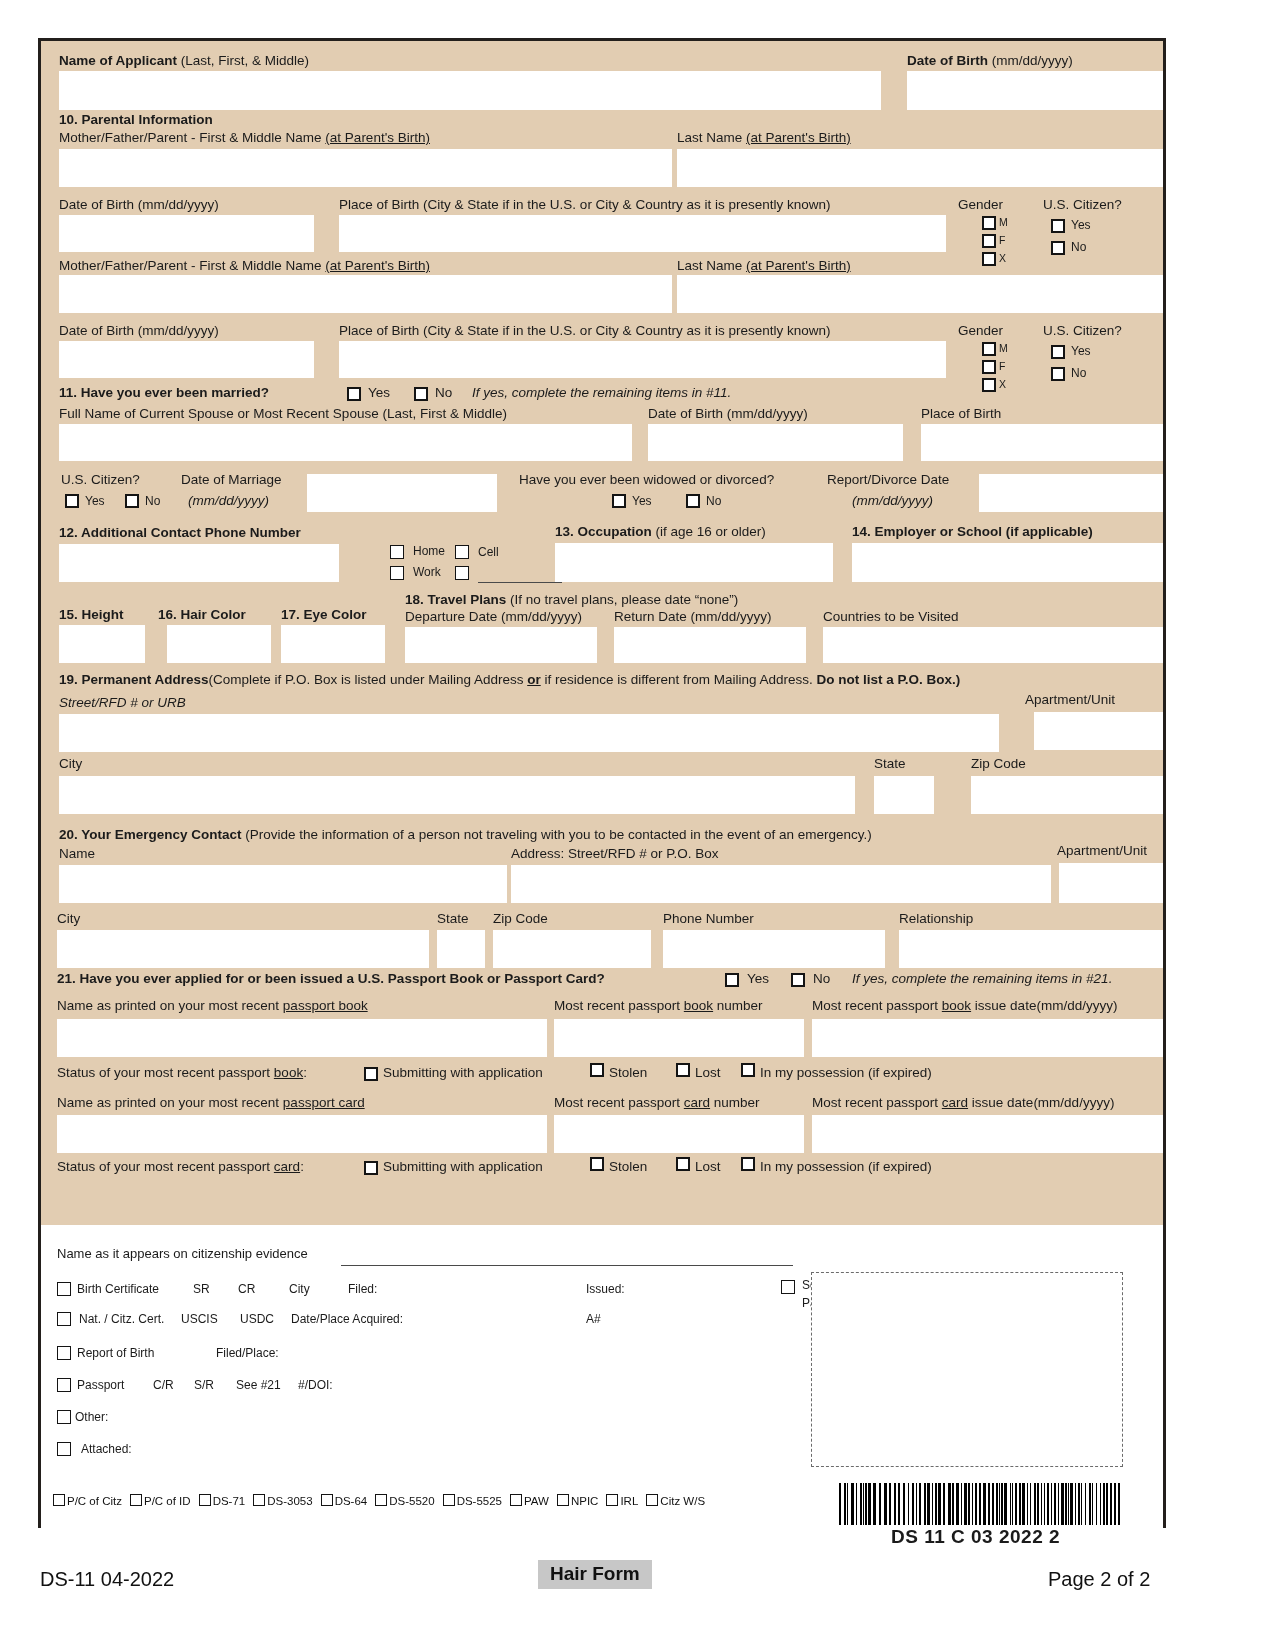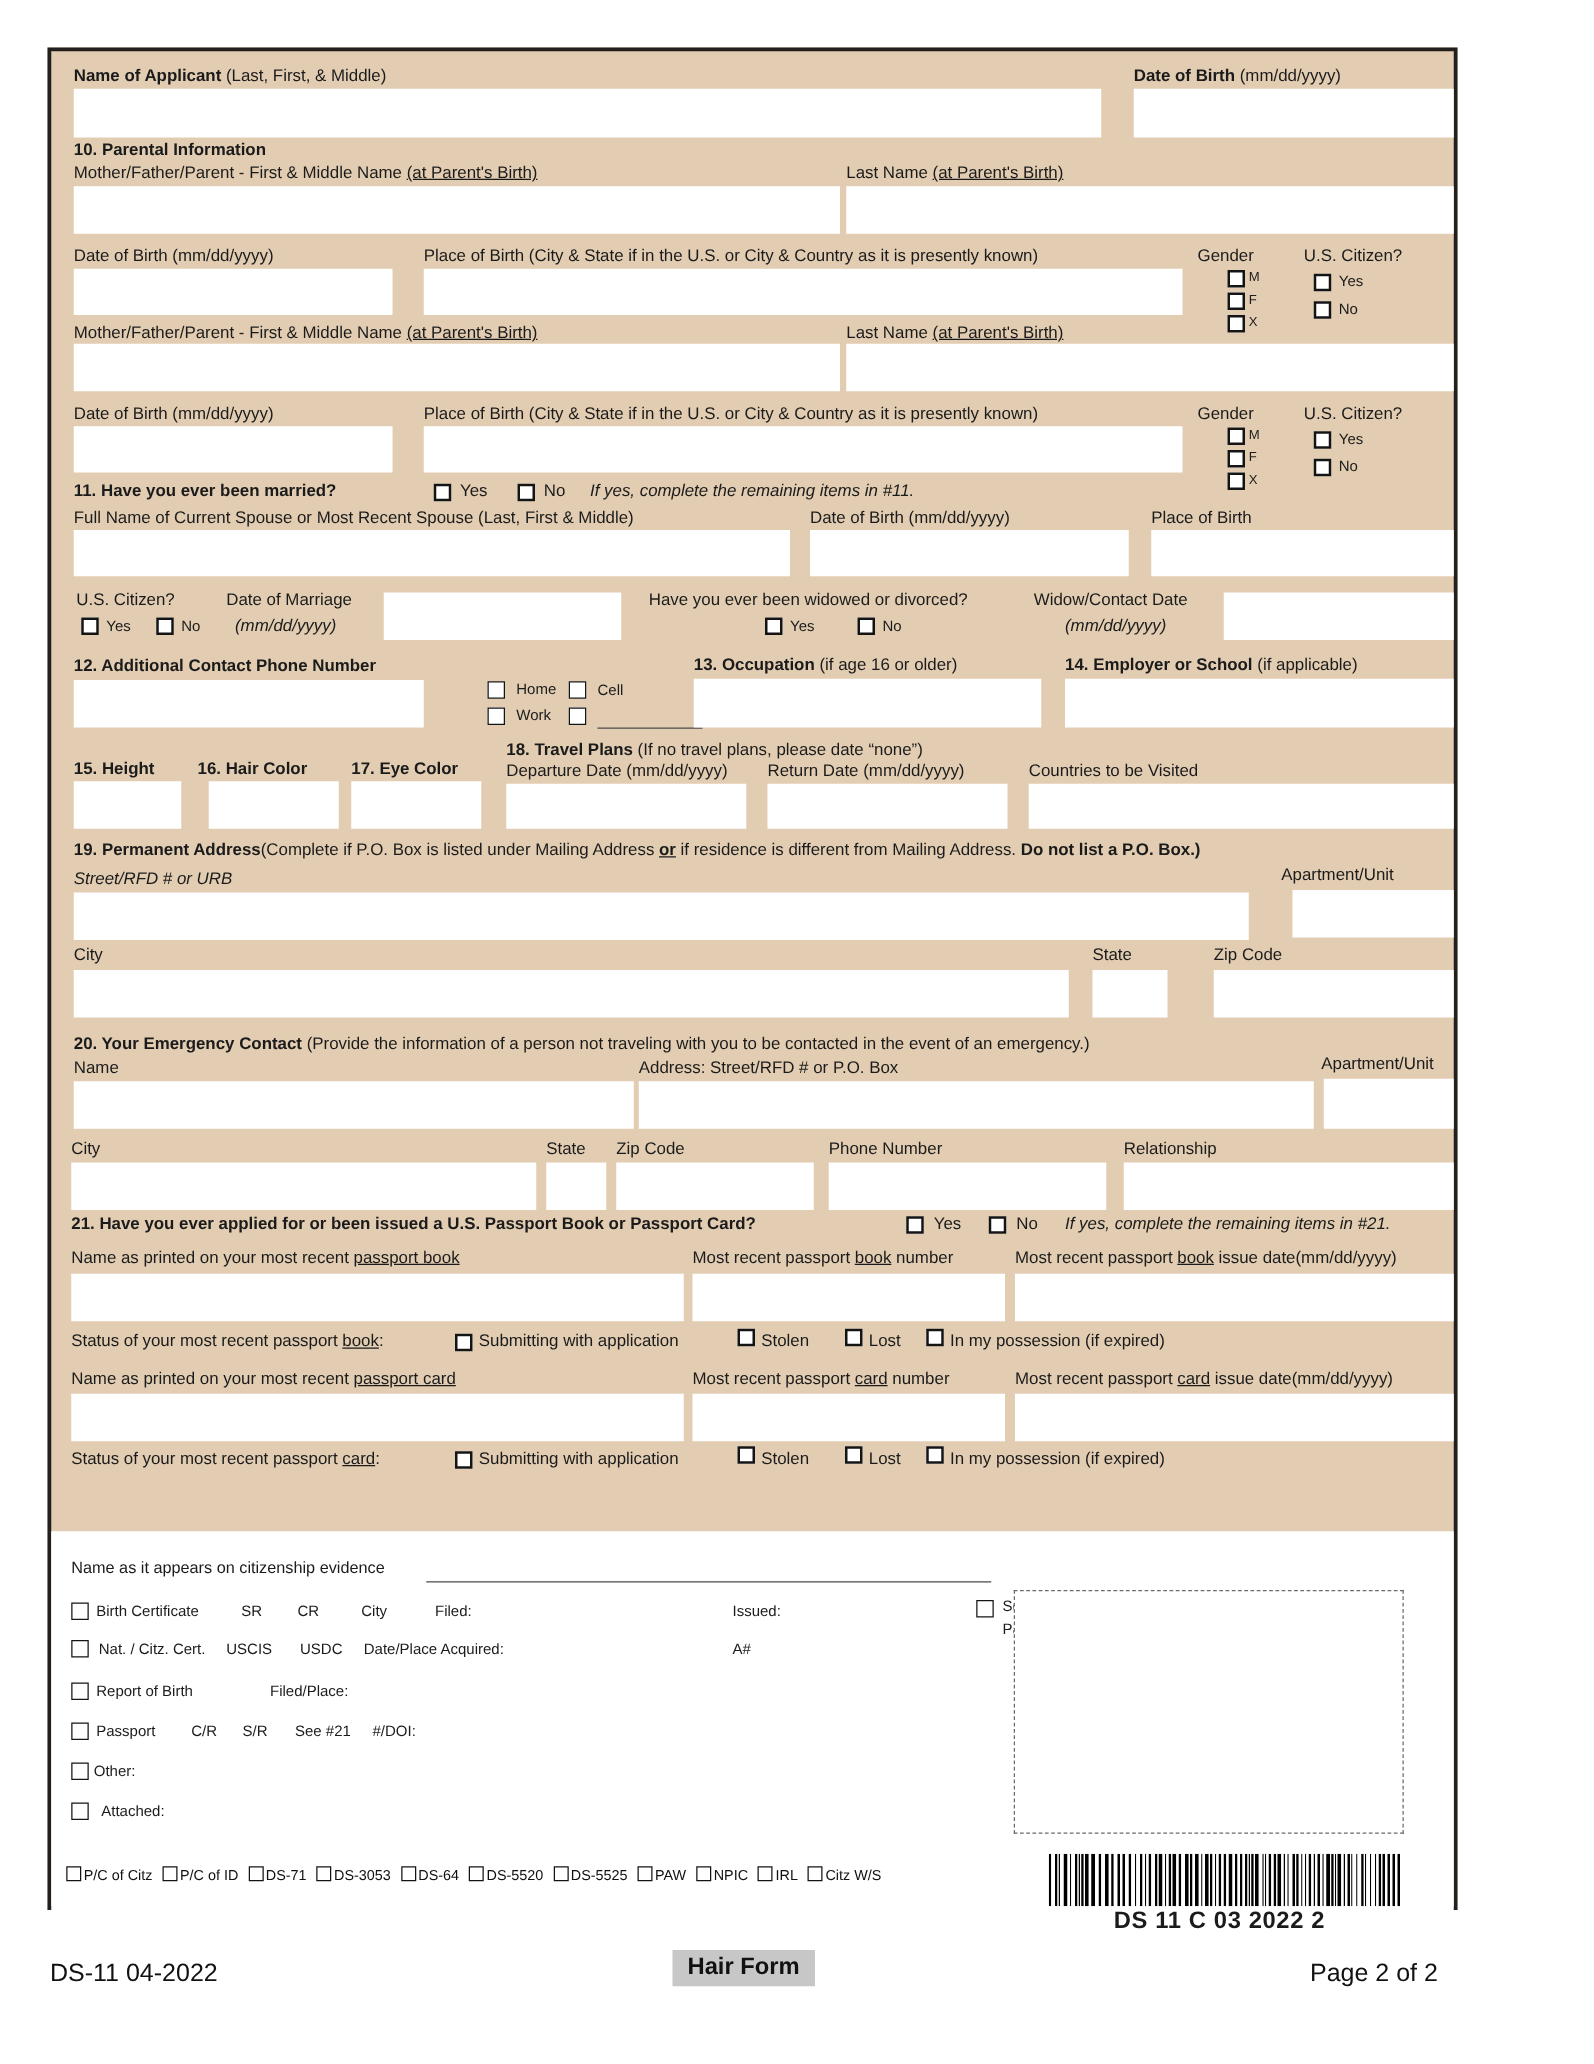--- a/index.html
+++ b/index.html
@@ -247,21 +247,21 @@
     <div class="lbl" style="left:140px; top:432px;">Date of Marriage</div>
     <div class="lbl i" style="left:147px; top:453px;">(mm/dd/yyyy)</div>
     <input class="fld" style="left: 266px; top: 433px; width: 190px; height: 38px;" value="">
 
     <div class="lbl" style="left:478px; top:432px;">Have you ever been widowed or divorced?</div>
     <div class="cb" style="left:571px; top:453px;"></div>
     <div class="lbl sm" style="left:591px; top:454px;">Yes</div>
     <div class="cb" style="left:645px; top:453px;"></div>
     <div class="lbl sm" style="left:665px; top:454px;">No</div>
 
-    <div class="lbl" style="left:786px; top:432px;">Widow/Contact Date</div>
+    <div class="lbl" style="left:786px; top:432px;">Report/Divorce Date</div>
     <div class="lbl i" style="left:811px; top:453px;">(mm/dd/yyyy)</div>
     <input class="fld" style="left: 938px; top: 433px; width: 184px; height: 38px;" value="">
 
     <div class="lbl b" style="left:18px; top:485px;">12. Additional Contact Phone Number</div>
     <input class="fld" style="left: 18px; top: 503px; width: 280px; height: 38px;" value="">
     <div class="cb thin" style="left:349px; top:504px;"></div>
     <div class="lbl sm" style="left:372px; top:504px;">Home</div>
     <div class="cb thin" style="left:414px; top:504px;"></div>
     <div class="lbl sm" style="left:437px; top:505px;">Cell</div>
     <div class="cb thin" style="left:349px; top:525px;"></div>
@@ -270,21 +270,21 @@
     <div class="sig-line" style="left:437px; top:541px; width:84px;"></div>
 
     <div class="lbl b" style="left:514px; top:484px;">
       <span>13. Occupation</span>
       <span class="i" style="font-weight:normal">(if age 16 or older)</span>
     </div>
     <input class="fld" style="left: 514px; top: 502px; width: 278px; height: 39px;" value="">
 
     <div class="lbl b" style="left:811px; top:484px;">
       <span>14. Employer or School</span>
-      <span class="i" style="font-weight:normal">(if applicable)</span>
+      <span class="i" style="font-weight:bold">(if applicable)</span>
     </div>
     <input class="fld" style="left: 811px; top: 502px; width: 311px; height: 39px;" value="">
 
     <div class="lbl b" style="left:18px; top:567px;">15. Height</div>
     <input class="fld" style="left: 18px; top: 584px; width: 86px; height: 38px;" value="">
     <div class="lbl b" style="left:117px; top:567px;">16. Hair Color</div>
     <input class="fld" style="left: 126px; top: 584px; width: 104px; height: 38px;" value="">
     <div class="lbl b" style="left:240px; top:567px;">17. Eye Color</div>
     <input class="fld" style="left: 240px; top: 584px; width: 104px; height: 38px;" value="">
 

